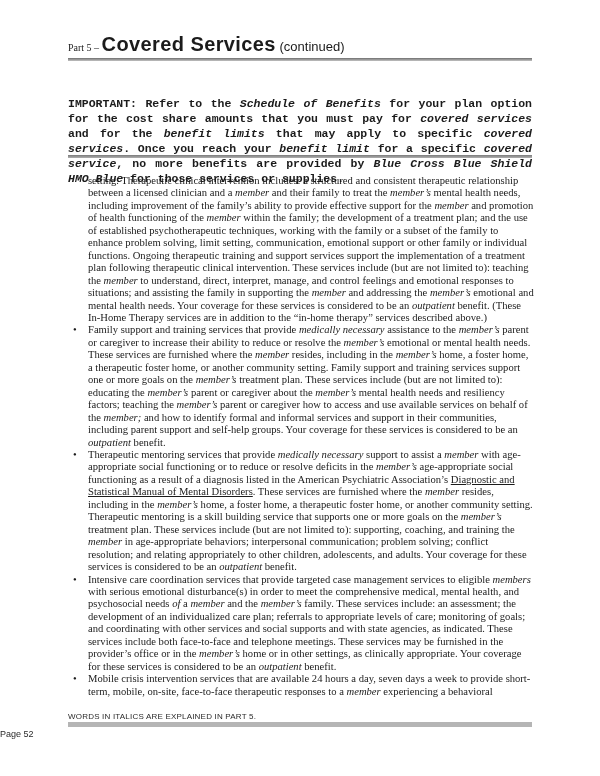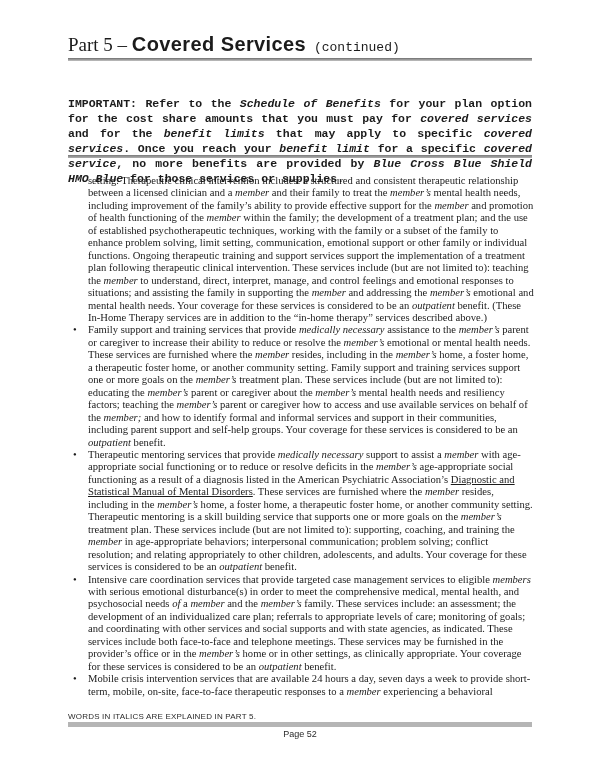--- a/index.html
+++ b/index.html
@@ -15,30 +15,30 @@
   
   .header {
     position: absolute;
     left: 68px;
     top: 33px;
     width: 464px;
   }
   .header-line { white-space: nowrap; }
   .part-label {
     font-family: "Liberation Serif", serif;
-    font-size: 19px;
+    font-size: 10px;
   }
   .section-title {
     font-family: "Liberation Sans", sans-serif;
     font-weight: bold;
     font-size: 20px;
     letter-spacing: 0.4px;
   }
   .continued {
-    font-family: Liberation Mono, monospace;
+    font-family: Liberation Sans, sans-serif;
     font-size: 13px;
   }
   .header-rule {
     margin-top: 2px;
     height: 3px;
     background: linear-gradient(#6f6f6f, #c2c2c2);
   }
   
   .notice {
     position: absolute;
@@ -96,21 +96,20 @@
     top: 722px;
     width: 464px;
     height: 5px;
     background: #b5b5b5;
   }
   .page-number {
     position: absolute;
     left: 0;
     top: 729px;
     width: 600px;
-    text-align: center;
     font-family: "Liberation Sans", sans-serif;
     font-size: 9px;
     color: #2a2a2a;
   }
 </style>
 </head>
 <body>
 
 <div class="page">
 

